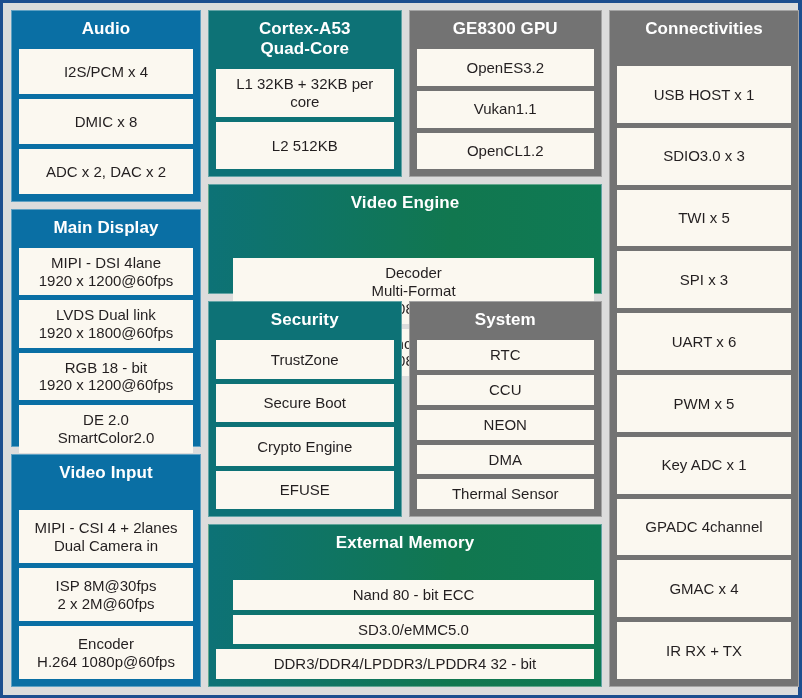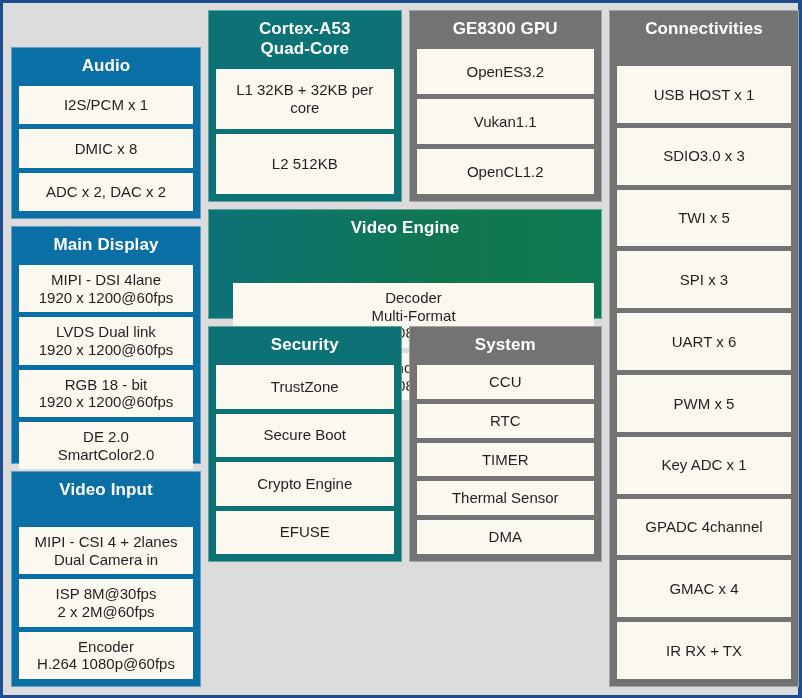--- a/index.html
+++ b/index.html
@@ -21,21 +21,21 @@
   }
   #board{
     position:absolute;
     left:0;top:0;right:0;bottom:0;
     padding:7px 8px 8px 8px;
     box-sizing:border-box;
     display:flex;
     gap:7px;
   }
   .col{display:flex;flex-direction:column;gap:7px;}
-  .col-left{width:190px;flex:none;margin-top:37px;}
+  .col-left{width:190px;flex:none;}
   .col-mid{width:394px;flex:none;}
   .col-right{width:190px;flex:none;}
   .row{display:flex;gap:7px;}
 
   
   .blk{
     box-sizing:border-box;
     padding:5px 7px 7px 7px;
     display:flex;
     flex-direction:column;
@@ -83,33 +83,33 @@
 <body>
 
 <div id="frame">
   <div id="board">
 
     <div class="col col-left">
 
       <div class="blk blue" style="height:192px;">
         <div class="blk-title">Audio</div>
         <div class="items">
-          <div class="item">I2S/PCM x 1</div>
+          <div class="item">I2S/PCM x 4</div>
           <div class="item">DMIC x 8</div>
           <div class="item">ADC x 2, DAC x 2</div>
         </div>
       </div>
 
       <div class="blk blue" style="height:238px;">
         <div class="blk-title">Main Display</div>
         <div class="items">
           <div class="item">MIPI - DSI 4lane
 1920 x 1200@60fps</div>
           <div class="item">LVDS Dual link
-1920 x 1200@60fps</div>
+1920 x 1800@60fps</div>
           <div class="item">RGB 18 - bit
 1920 x 1200@60fps</div>
           <div class="item">DE 2.0
 SmartColor2.0</div>
         </div>
       </div>
 
       <div class="blk blue grow">
         <div class="blk-title">Video Input</div>
         <div class="items">
@@ -162,29 +162,39 @@
           <div class="items">
             <div class="item">TrustZone</div>
             <div class="item">Secure Boot</div>
             <div class="item">Crypto Engine</div>
             <div class="item">EFUSE</div>
           </div>
         </div>
         <div class="blk green half">
           <div class="blk-title">System</div>
           <div class="items">
+            <div class="item">RTC</div>
             <div class="item">CCU</div>
-            <div class="item">RTC</div>
-            <div class="item">TIMER</div>
+            <div class="item">NEON</div>
+            <div class="item">DMA</div>
             <div class="item">Thermal Sensor</div>
-            <div class="item">DMA</div>
-          </div>
-        </div>
-      </div>
-
+          </div>
+        </div>
+      </div>
+
+      <div class="blk grad grow">
+        <div class="blk-title">External Memory</div>
+        <div class="items">
+          <div class="items row-items" style="flex:1;">
+            <div class="item">Nand 80 - bit ECC</div>
+            <div class="item">SD3.0/eMMC5.0</div>
+          </div>
+          <div class="item">DDR3/DDR4/LPDDR3/LPDDR4 32 - bit</div>
+        </div>
+      </div>
 
     </div>
 
     <div class="col col-right">
       <div class="blk green grow">
         <div class="blk-title">Connectivities</div>
         <div class="items">
           <div class="item">USB HOST x 1</div>
           <div class="item">SDIO3.0 x 3</div>
           <div class="item">TWI x 5</div>

